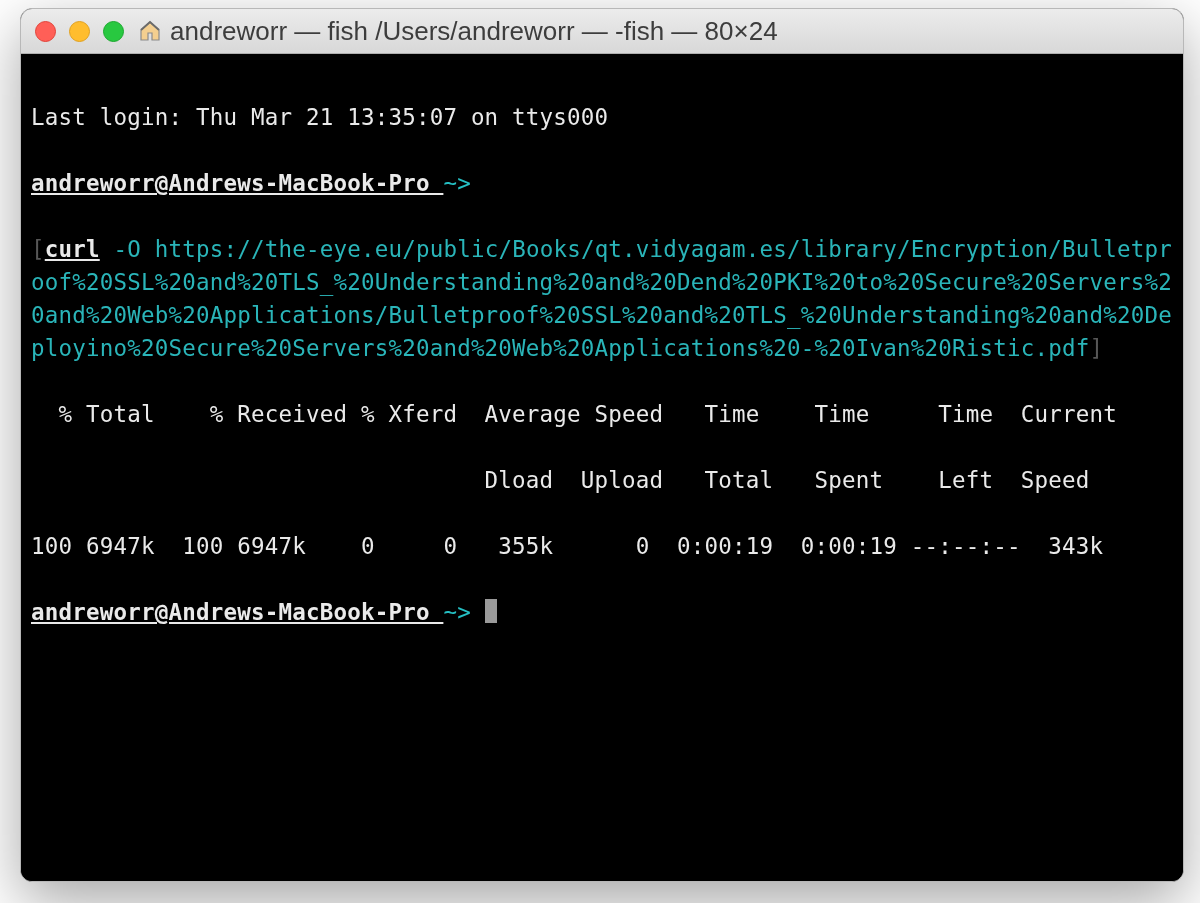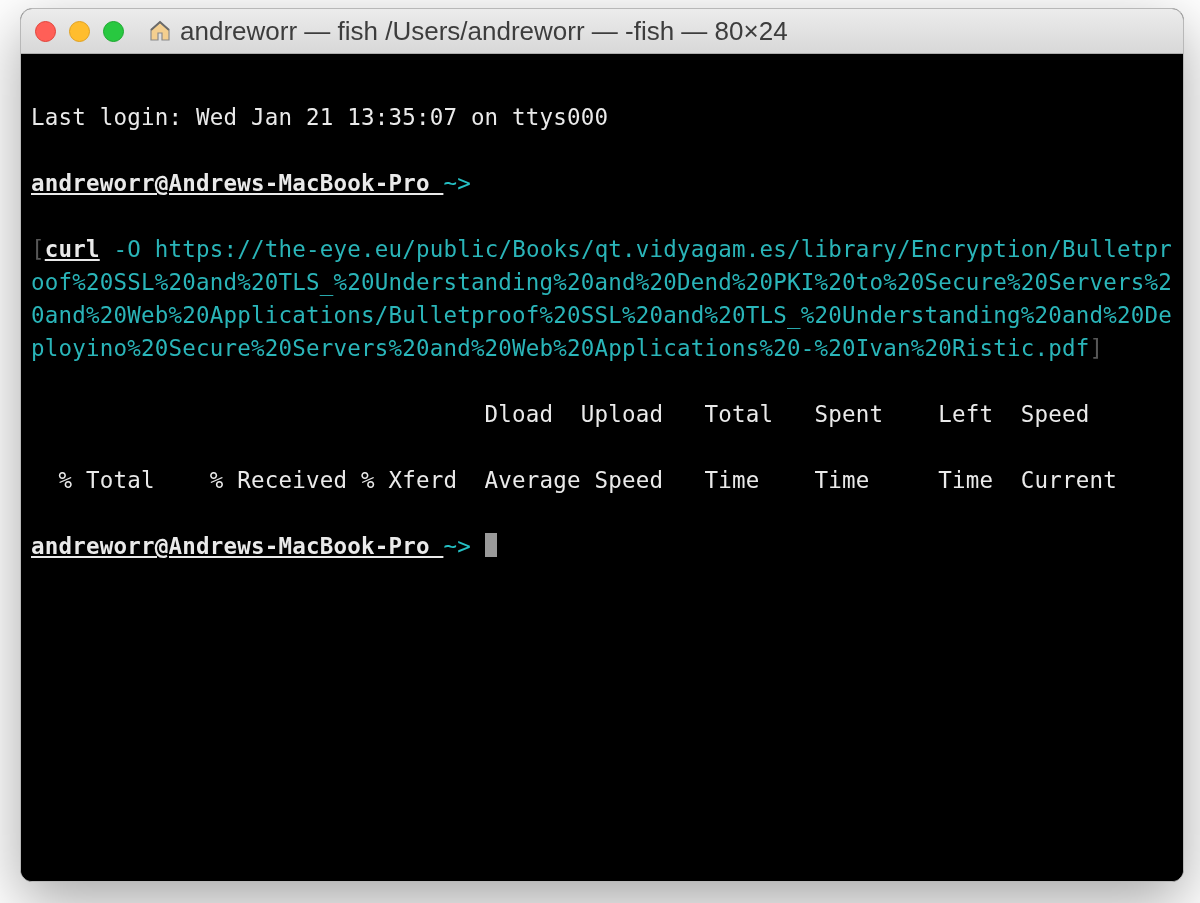--- a/index.html
+++ b/index.html
@@ -22,21 +22,21 @@
     border: 1px solid #b8b8b8;
     overflow: hidden;
   }
   .titlebar {
     height: 44px;
     background: linear-gradient(#ececec, #d8d8d8);
     border-bottom: 1px solid #b0b0b0;
     display: flex;
     align-items: center;
     padding: 0 14px;
-    gap: 10px;
+    gap: 0;
     justify-content: flex-end;
   }
   .traffic {
     display: flex;
     gap: 13px;
     align-items: center;
   }
   .dot {
     width: 19px;
     height: 19px;
@@ -101,21 +101,22 @@
         <svg width="24" height="24" viewBox="0 0 24 24">
           <path d="M3 11 L12 3 L21 11 L21 21 L14 21 L14 14 L10 14 L10 21 L3 21 Z" fill="#f4cf8f" stroke="#8a8a8a" stroke-width="1.2"></path>
           <path d="M3 11 L12 3 L21 11" fill="none" stroke="#6b6b6b" stroke-width="2"></path>
         </svg>
       </span>
       <span>andreworr — fish  /Users/andreworr — -fish — 80×24</span>
     </div>
   </div>
 
   <div class="terminal">
-<span class="tline">Last login: Wed Jan 21 13:35:07 on ttys000</span>
+<span class="tline">Last login: Thu Mar 21 13:35:07 on ttys000</span>
 <span class="tline"><span class="bold">andreworr@Andrews-MacBook-Pro </span><span class="tilde">~&gt;</span></span>
 <span class="tline wrap"><span class="bracket">[</span><span class="bold">curl</span><span class="url"> -O </span><span class="url">https://the-eye.eu/public/Books/qt.vidyagam.es/library/Encryption/Bulletproof%20SSL%20and%20TLS_%20Understanding%20and%20Dend%20PKI%20to%20Secure%20Servers%20and%20Web%20Applications/Bulletproof%20SSL%20and%20TLS_%20Understanding%20and%20Deployino%20Secure%20Servers%20and%20Web%20Applications%20-%20Ivan%20Ristic.pdf</span><span class="bracket">]</span></span>
+<span class="tline">  % Total    % Received % Xferd  Average Speed   Time    Time     Time  Current</span>
 <span class="tline">                                 Dload  Upload   Total   Spent    Left  Speed</span>
-<span class="tline">  % Total    % Received % Xferd  Average Speed   Time    Time     Time  Current</span>
+<span class="tline">100 6947k  100 6947k    0     0   355k      0  0:00:19  0:00:19 --:--:--  343k</span>
 <span class="tline"><span class="bold">andreworr@Andrews-MacBook-Pro </span><span class="tilde">~&gt; </span><span class="cursor"></span></span>
   </div>
 
 </div>
 
 </body></html>

